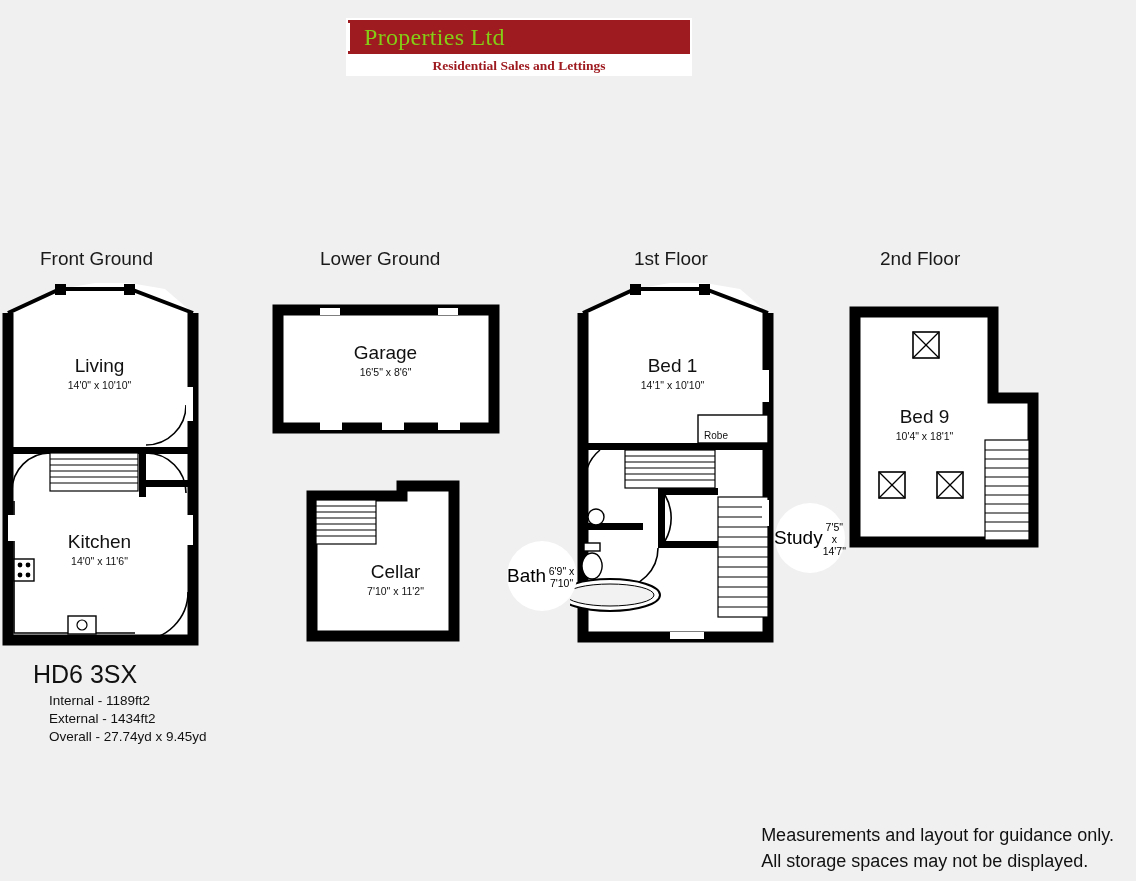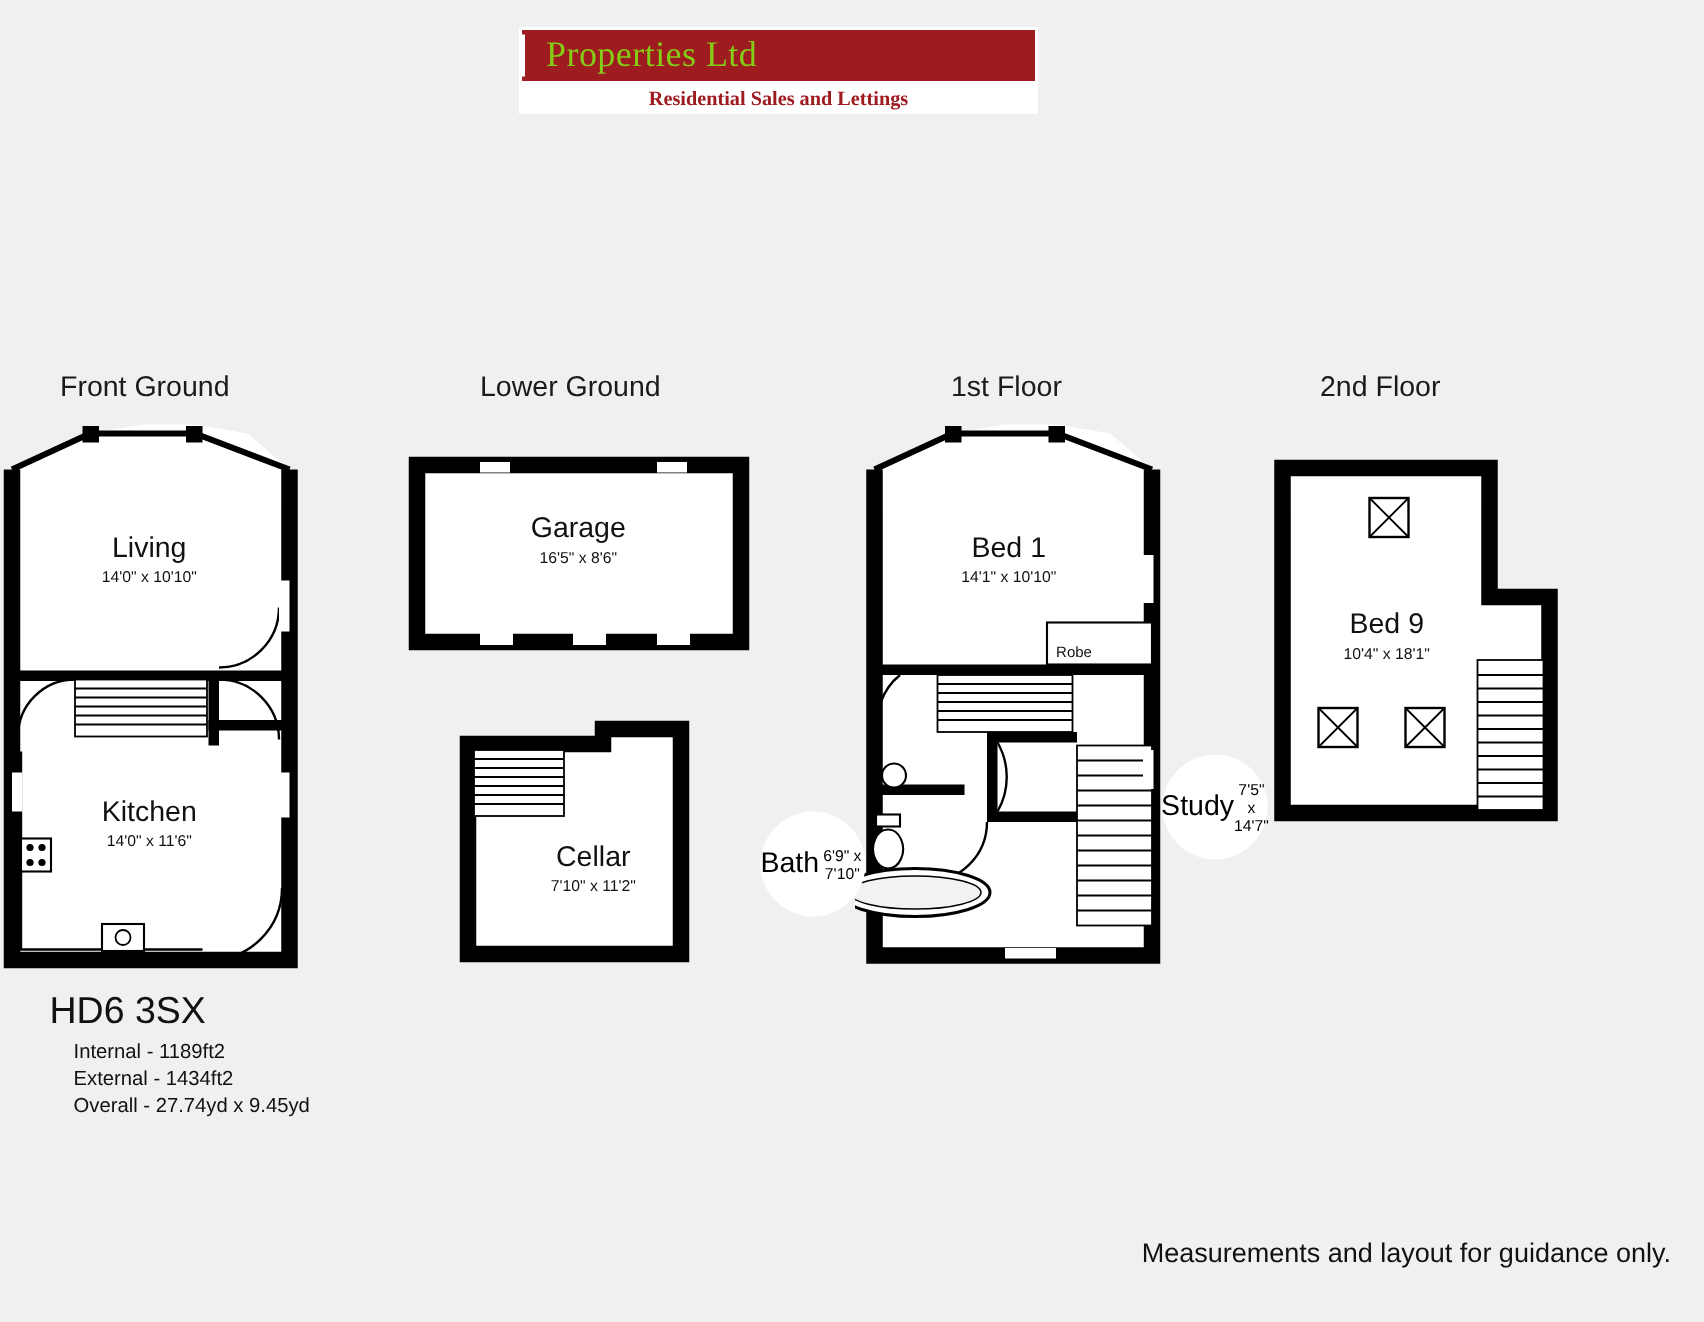--- a/index.html
+++ b/index.html
@@ -375,13 +375,14 @@
 
 <div id="postcode">HD6 3SX</div>
 <div id="areas">
   <div>Internal - 1189ft2</div>
   <div>External - 1434ft2</div>
   <div>Overall - 27.74yd x 9.45yd</div>
 </div>
 
 <div id="disclaimer">
   <div>Measurements and layout for guidance only.</div>
+  <div>All storage spaces may not be displayed.</div>
 </div>
 
 </body></html>

